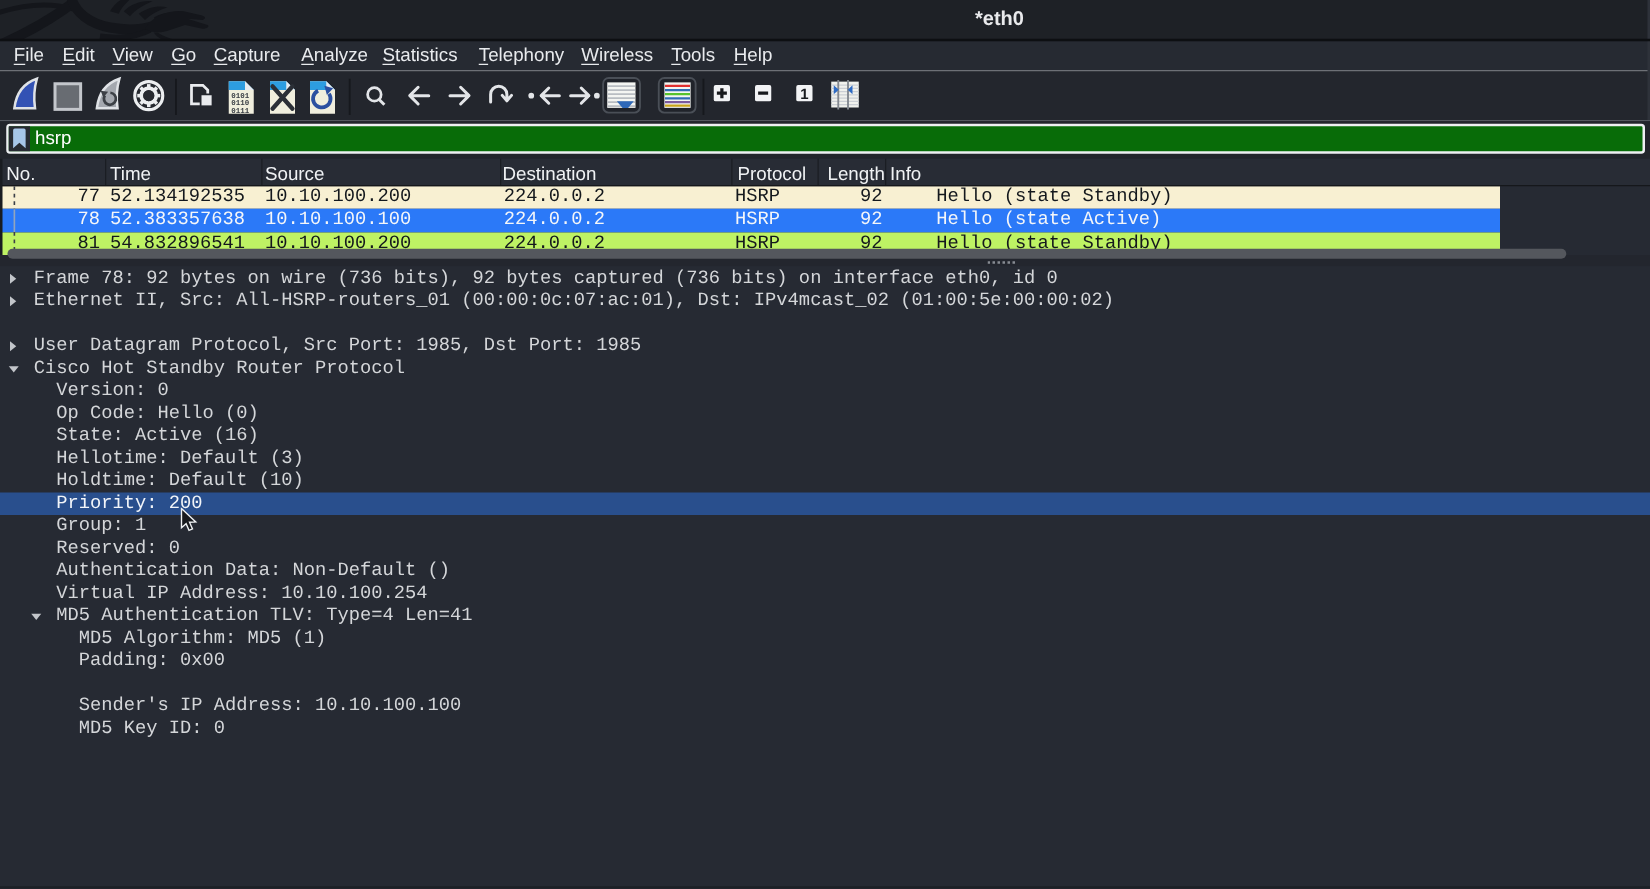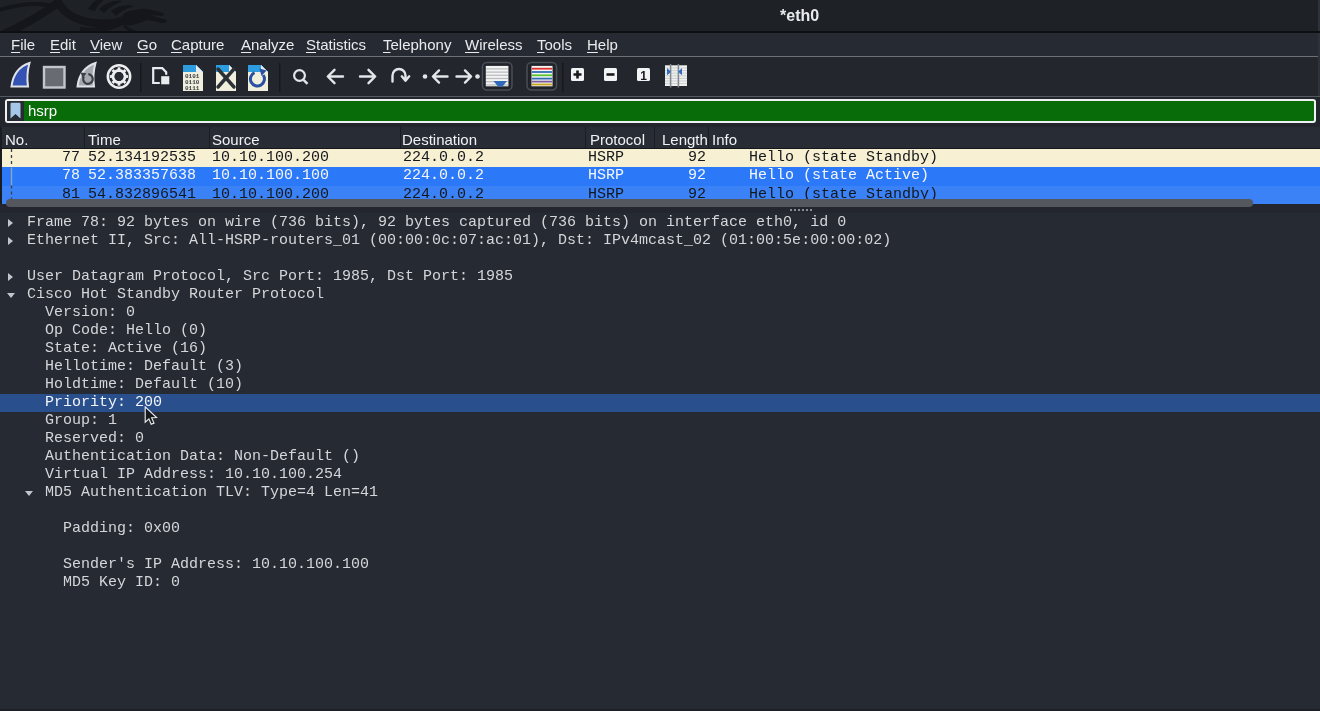--- a/index.html
+++ b/index.html
@@ -28,21 +28,21 @@
   #bmbtn{position:absolute;left:0;top:0;width:17px;height:20px;background:#272b32;}
   #ftext{position:absolute;left:21px;top:1px;color:#ffffff;font-size:15px;}
 
   
   #plheader{left:0;top:127px;width:1320px;height:22px;background:#282c35;
             color:#f0f2f4;font-size:15px;}
   #plheader span{position:absolute;top:4px;}
   .hsep{position:absolute;top:0;width:1px;height:22px;background:#1a1d23;}
 
   
-  .prow{left:0;width:1320px;height:18.3px;line-height:18.3px;color:#14181d;}
+  .prow{left:0;width:1200px;height:18.3px;line-height:18.3px;color:#14181d;}
   .prow span{position:absolute;top:0;}
   .c-no{left:0;width:80px;text-align:right;}
   .c-time{left:88px;}
   .c-src{left:212px;font-family:Liberation Mono, monospace;}
   .c-dst{left:403px;}
   .c-proto{left:588px;}
   .c-len{left:600px;width:106px;text-align:right;}
   .c-info{left:717px;margin-left:32px;}
 
   #hscroll{left:6px;top:198.5px;width:1247px;height:8px;background:#54575d;border-radius:4px;z-index:3;}
@@ -250,21 +250,21 @@
     <div class="hsep" style="left:654px"></div>
     <div class="hsep" style="left:708px"></div>
   </div>
 
   <div class="abs prow mono" style="top:149px;background:#f8f0d2;">
     <span class="c-no">77</span><span class="c-time">52.134192535</span><span class="c-src">10.10.100.200</span><span class="c-dst">224.0.0.2</span><span class="c-proto">HSRP</span><span class="c-len">92</span><span class="c-info">Hello (state Standby)</span>
   </div>
   <div class="abs prow mono" style="top:167.3px;background:#2b79f8;color:#f4f6f9;">
     <span class="c-no">78</span><span class="c-time">52.383357638</span><span class="c-src">10.10.100.100</span><span class="c-dst">224.0.0.2</span><span class="c-proto">HSRP</span><span class="c-len">92</span><span class="c-info">Hello (state Active)</span>
   </div>
-  <div class="abs prow mono" style="top:185.6px;background:#3b82f6;">
+  <div class="abs prow mono" style="top:185.6px;background:#bef264;">
     <span class="c-no">81</span><span class="c-time">54.832896541</span><span class="c-src">10.10.100.200</span><span class="c-dst">224.0.0.2</span><span class="c-proto">HSRP</span><span class="c-len">92</span><span class="c-info">Hello (state Standby)</span>
   </div>
 
   <svg class="abs" style="left:7px;top:149px" width="10" height="55" viewBox="0 0 10 55">
     <line x1="4.5" y1="0" x2="4.5" y2="18.3" stroke="#3c4149" stroke-width="1.3" stroke-dasharray="3,3"></line>
     <line x1="4.5" y1="18.3" x2="4.5" y2="36.6" stroke="#93a5bd" stroke-width="1.3"></line>
     <line x1="4.5" y1="36.6" x2="4.5" y2="55" stroke="#3c4149" stroke-width="1.3" stroke-dasharray="3,3"></line>
   </svg>
   <div class="abs" style="left:0;top:148.4px;width:1320px;height:0.9px;background:#15171b;z-index:2"></div>
   <div class="abs" id="hscroll"></div>
@@ -290,20 +290,21 @@
   <div class="abs drow mono" style="top:322px"><span style="position:absolute;left:45px">Op Code: Hello (0)</span></div>
   <div class="abs drow mono" style="top:340px"><span style="position:absolute;left:45px">State: Active (16)</span></div>
   <div class="abs drow mono" style="top:358px"><span style="position:absolute;left:45px">Hellotime: Default (3)</span></div>
   <div class="abs drow mono" style="top:376px"><span style="position:absolute;left:45px">Holdtime: Default (10)</span></div>
   <div class="abs drow mono hl1" style="top:394px"><span style="position:absolute;left:45px">Priority: 200</span></div>
   <div class="abs drow mono" style="top:412px"><span style="position:absolute;left:45px">Group: 1</span></div>
   <div class="abs drow mono" style="top:430px"><span style="position:absolute;left:45px">Reserved: 0</span></div>
   <div class="abs drow mono" style="top:448px"><span style="position:absolute;left:45px">Authentication Data: Non-Default ()</span></div>
   <div class="abs drow mono" style="top:466px"><span style="position:absolute;left:45px">Virtual IP Address: 10.10.100.254</span></div>
   <div class="abs drow mono" style="top:484px"><i class="tri-d" style="left:25px"></i><span style="position:absolute;left:45px">MD5 Authentication TLV: Type=4 Len=41</span></div>
+  <div class="abs drow mono" style="top:502px"><span style="position:absolute;left:63px">MD5 Algorithm: MD5 (1)</span></div>
   <div class="abs drow mono" style="top:520px"><span style="position:absolute;left:63px">Padding: 0x00</span></div>
   <div class="abs drow mono" style="top:556px"><span style="position:absolute;left:63px">Sender's IP Address: 10.10.100.100</span></div>
   <div class="abs drow mono" style="top:574px"><span style="position:absolute;left:63px">MD5 Key ID: 0</span></div>
 
   <svg class="abs" style="left:144px;top:406px" width="15" height="21" viewBox="0 0 15 21">
     <path d="M1.2,0.8 L1.2,16.2 L4.9,12.9 L7.2,18.3 L10.0,17.1 L7.6,11.8 L12.6,11.5 Z" fill="#17191d" stroke="#eef0f2" stroke-width="1.1"></path>
   </svg>
 
   <div class="abs" style="left:1318px;top:0;width:2px;height:96px;background:#2e323a"></div>
   <div class="abs" style="left:0;top:709px;width:1320px;height:2px;background:#1d2026"></div>

